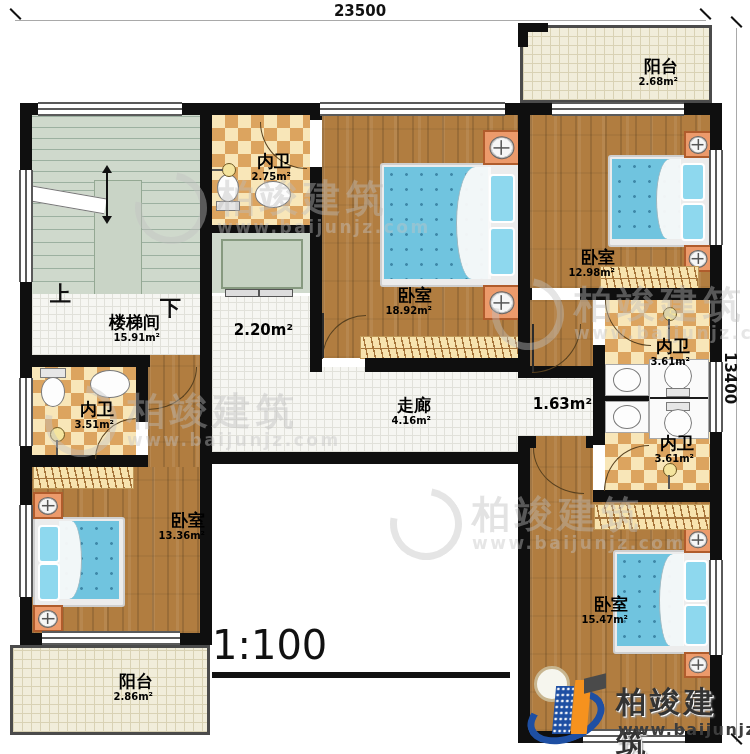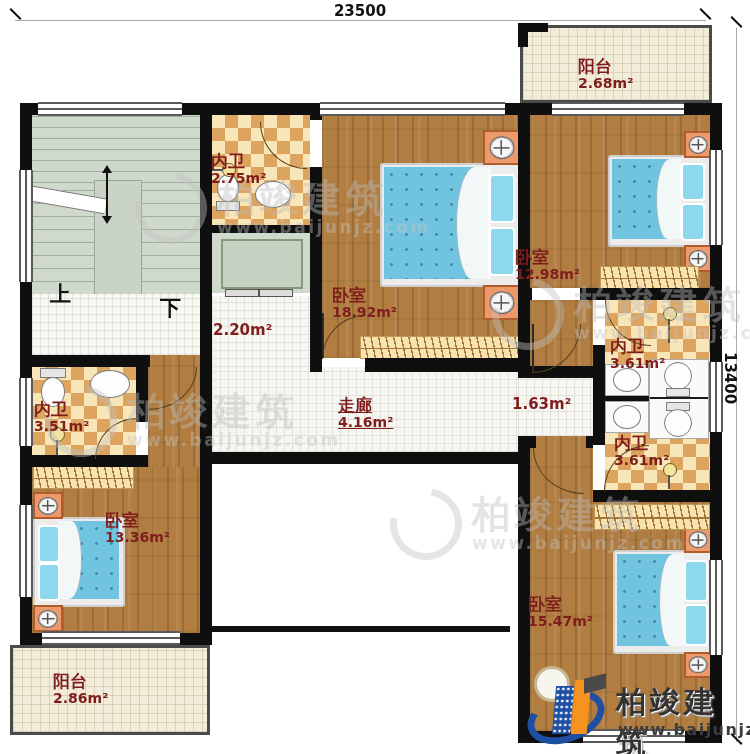--- a/index.html
+++ b/index.html
@@ -27,23 +27,23 @@
   .treads{background-image:repeating-linear-gradient(0deg,#9cb0a0 0 1px,transparent 1px 13px);}
   .treads-s{background-image:repeating-linear-gradient(0deg,#9cb0a0 0 1px,transparent 1px 11px);}
   .win-h{position:absolute;background:#fff;border-top:2px solid #5a5a5a;border-bottom:2px solid #5a5a5a;
          background-image:linear-gradient(to bottom,transparent 44%,#5a5a5a 44%,#5a5a5a 58%,transparent 58%);}
   .win-v{position:absolute;background:#fff;border-left:2px solid #5a5a5a;border-right:2px solid #5a5a5a;
          background-image:linear-gradient(to right,transparent 44%,#5a5a5a 44%,#5a5a5a 58%,transparent 58%);}
   .arc{position:absolute;border:1.6px solid #57401f;}
   .arc-tl{border-radius:100% 0 0 0;border-right:none;border-bottom:none;}
   .arc-br{border-radius:0 0 100% 0;border-left:none;border-top:none;}
   .arc-bl{border-radius:0 0 0 100%;border-right:none;border-top:none;}
-  .roomlabel{position:absolute;text-align:left;line-height:1.12;font-weight:bold;color:#7f1d1d;}
+  .roomlabel{position:absolute;text-align:right;line-height:1.12;font-weight:bold;color:#000000;}
   .rl-name{font-size:17px;display:block;}
-  .rl-area{font-size:14px;display:block;}
+  .rl-area{font-size:10px;display:block;}
   .bed{position:absolute;background:#ececec;border:2px solid #cfcfcf;border-radius:3px;}
   .mattress{position:absolute;background:#70c4df;
     background-image:radial-gradient(#3f89a8 1.2px, transparent 1.6px);background-size:15px 15px;}
   .pillow{position:absolute;background:#8ed8ee;border:2px solid #fff;border-radius:4px;}
   .sheet{position:absolute;background:#fafafa;opacity:.95;}
   .nightstand{position:absolute;background:#ec9a6b;border:2px solid #b05c2c;}
   .lamp{position:absolute;left:50%;top:50%;width:70%;height:70%;transform:translate(-50%,-50%);
     border-radius:50%;background:
       linear-gradient(#555,#555) center/70% 1.5px no-repeat,
       linear-gradient(#555,#555) center/1.5px 70% no-repeat,
@@ -301,32 +301,36 @@
   </div>
 
   <div class="roomlabel" style="left:578px;top:57px;width:100px;">
     <span class="rl-name">阳台</span>
       <span class="rl-area">2.68m²</span>
     </div>
   <div class="roomlabel" style="left:211px;top:152px;width:80px;">
     <span class="rl-name">内卫</span>
       <span class="rl-area">2.75m²</span>
     </div>
+  <div class="roomlabel" style="left:60px;top:313px;width:100px;">
+    <span class="rl-name">楼梯间</span>
+      <span class="rl-area">15.91m²</span>
+    </div>
   <div class="roomlabel" style="left:332px;top:286px;width:100px;">
     <span class="rl-name">卧室</span>
       <span class="rl-area">18.92m²</span>
     </div>
   <div class="roomlabel" style="left:515px;top:248px;width:100px;">
     <span class="rl-name">卧室</span>
       <span class="rl-area">12.98m²</span>
     </div>
   <div class="roomlabel" style="left:213px;top:322px;width:80px;">
     <span class="rl-area" style="font-size:15px;">2.20m²</span>
     </div>
-  <div class="roomlabel" style="left:338px;top:396px;width:100px;text-decoration:underline;">
+  <div class="roomlabel" style="left:331px;top:396px;width:100px;">
     <span class="rl-name">走廊</span>
       <span class="rl-area">4.16m²</span>
     </div>
   <div class="roomlabel" style="left:512px;top:396px;width:80px;">
     <span class="rl-area" style="font-size:15px;">1.63m²</span>
     </div>
   <div class="roomlabel" style="left:610px;top:337px;width:80px;">
     <span class="rl-name">内卫</span>
       <span class="rl-area">3.61m²</span>
     </div>
@@ -349,20 +353,21 @@
   <div class="roomlabel" style="left:528px;top:595px;width:100px;">
     <span class="rl-name">卧室</span>
       <span class="rl-area">15.47m²</span>
     </div>
 
   <div class="abs" style="left:50px;top:280px;font-size:21px;font-weight:bold;">上</div>
   <div class="abs" style="left:160px;top:294px;font-size:21px;font-weight:bold;">下</div>
 
   <div class="abs" style="left:212px;top:622px;width:300px;">
     <div style="display:flex;align-items:baseline;gap:12px;">
+      <span style="font-size:40px;font-weight:500;">1:100</span>
     </div>
     <div style="width:298px;height:6px;background:#111;margin-top:4px;"></div>
 
   </div>
 
   <div class="abs" style="left:524px;top:676px;width:226px;height:72px;">
     <div class="abs" style="left:2px;top:16px;width:80px;height:50px;border:7px solid #1e4fa3;border-top-color:transparent;border-radius:50%;transform:rotate(-20deg);box-sizing:border-box;"></div>
     <div class="abs" style="left:30px;top:10px;width:18px;height:48px;background:#1e4fa3;transform:skewX(-5deg);background-image:radial-gradient(#fff 1px,transparent 1.4px);background-size:5px 6px;"></div>
     <div class="abs" style="left:49px;top:4px;width:16px;height:54px;background:#f6921e;transform:skewX(-5deg);"></div>
     <div class="abs" style="left:60px;top:0;width:22px;height:15px;background:#4a4a4a;transform:skewY(-14deg);"></div>

